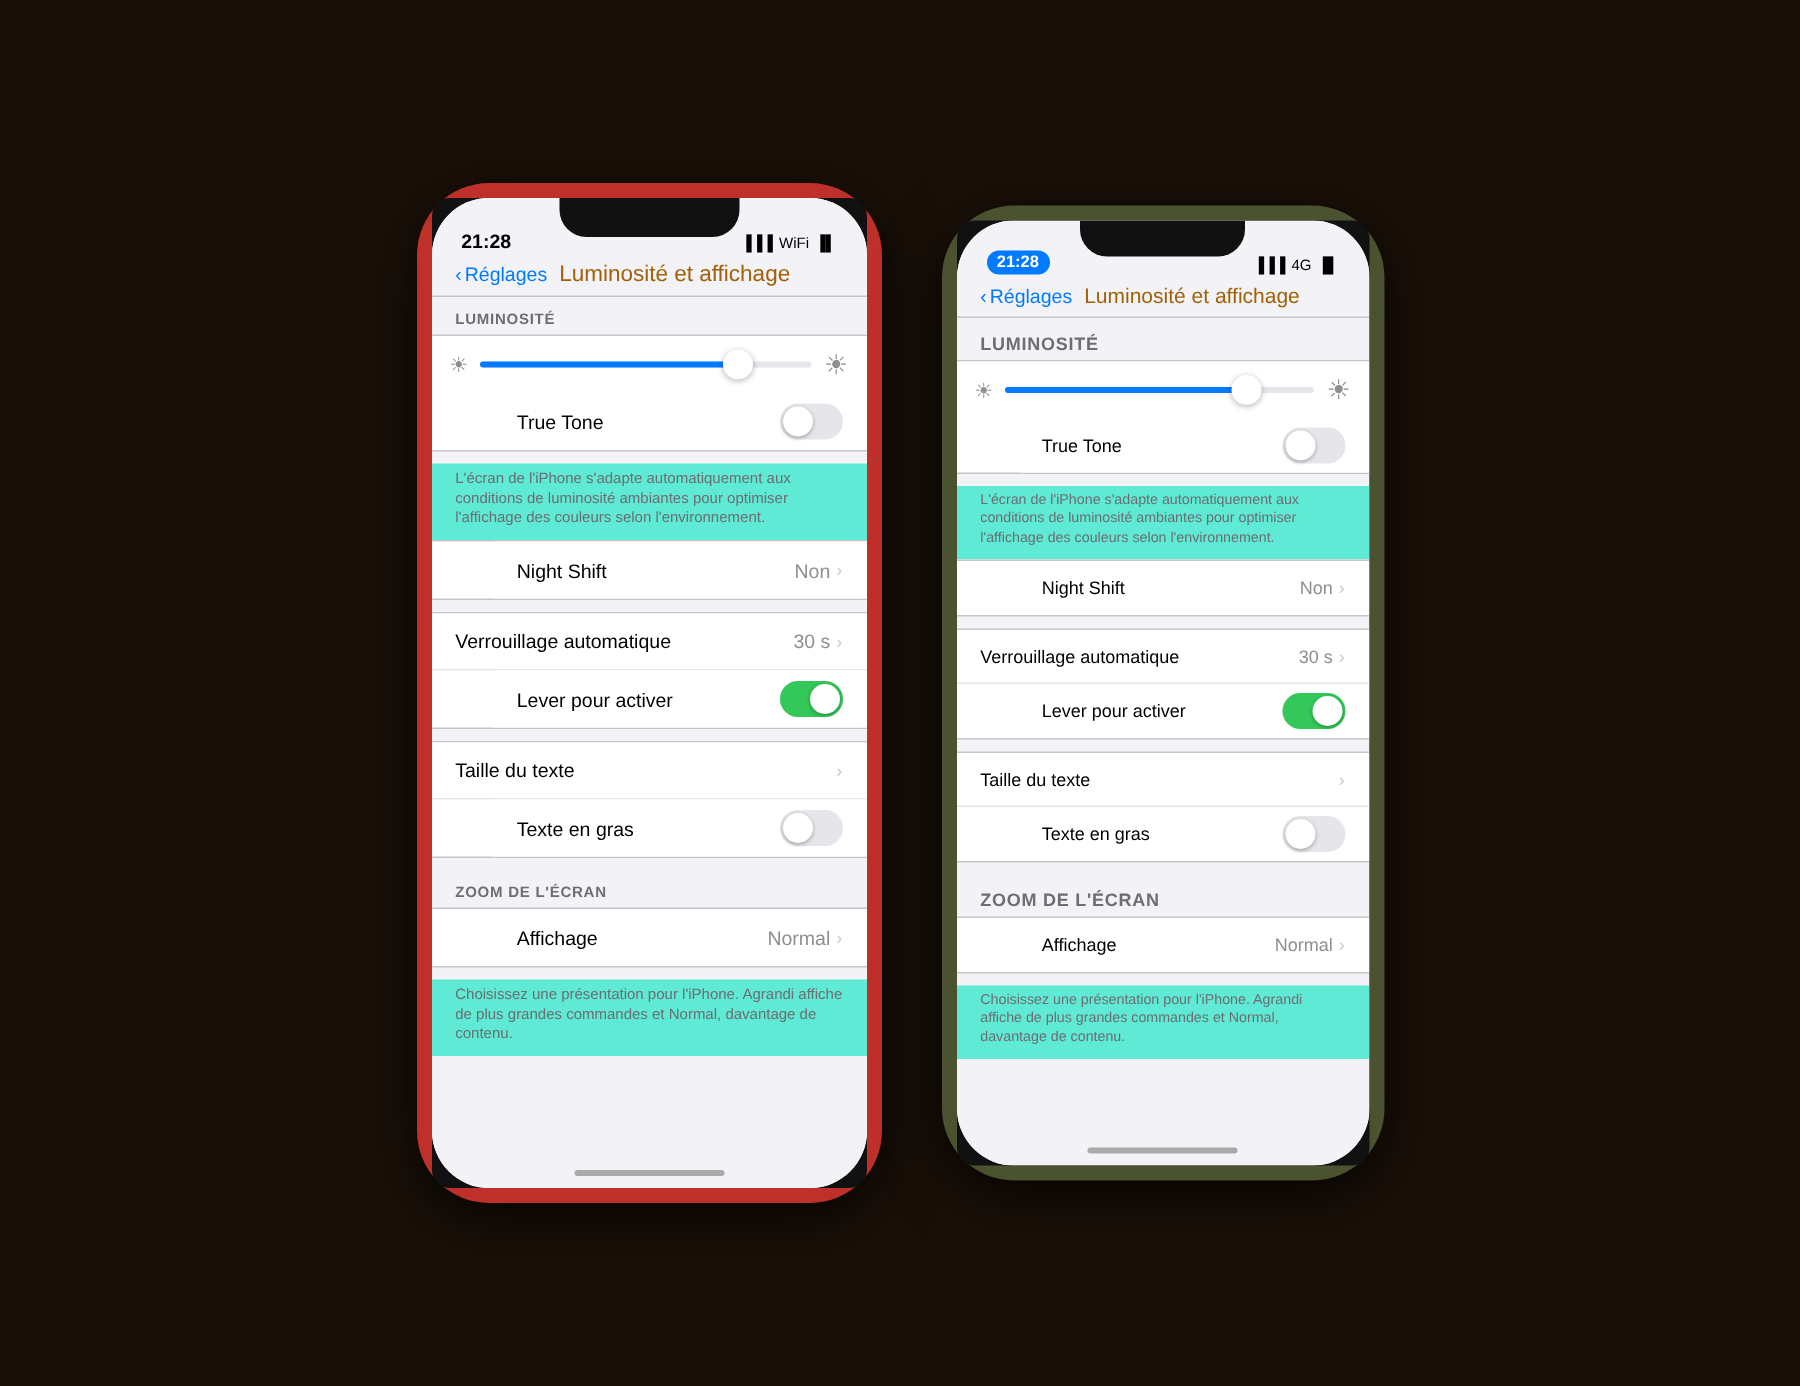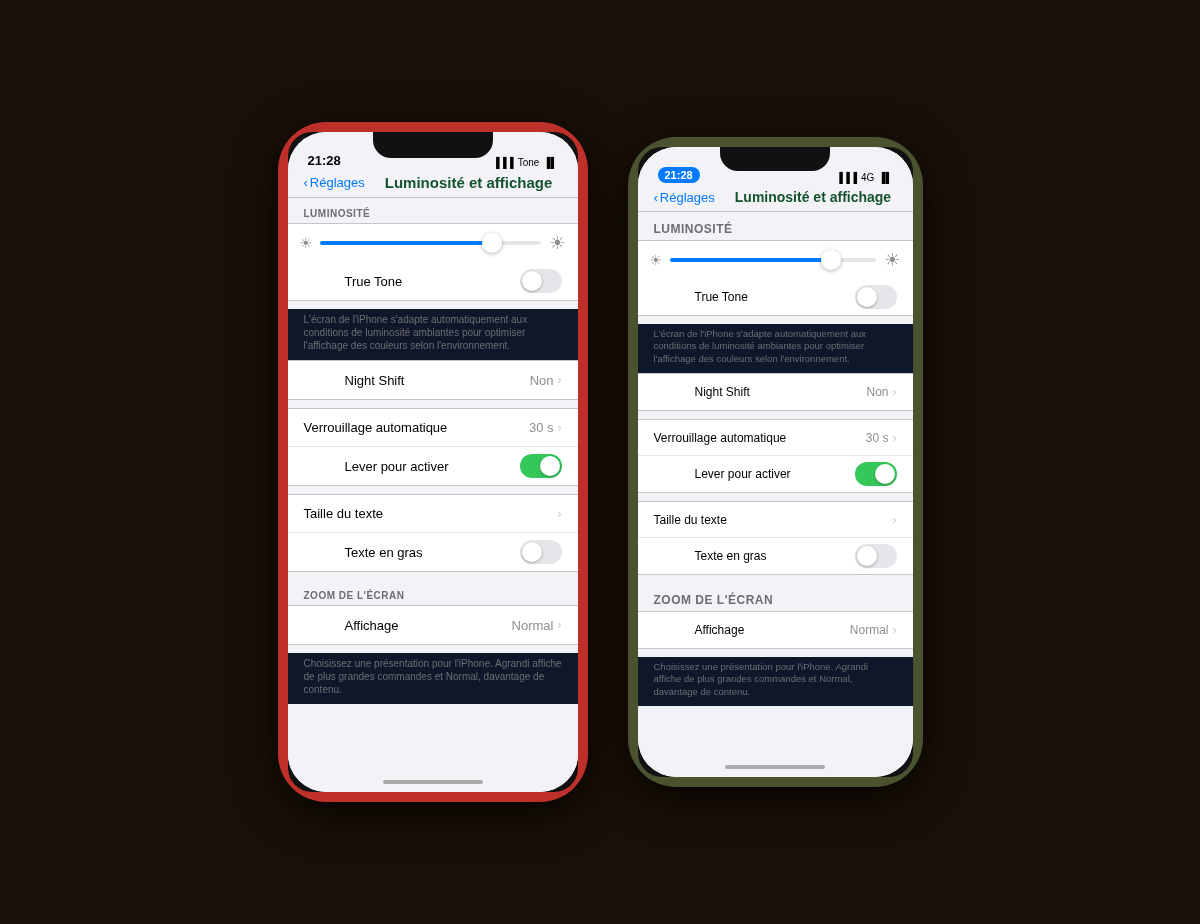--- a/index.html
+++ b/index.html
@@ -29,21 +29,21 @@
     }
     .phone-case.green {
       background: #4a5230;
       width: 295px;
       height: 650px;
     }
 
     
     .phone-bezel {
       background: #111;
-      border-radius: 24px;
+      border-radius: 12px;
       width: 100%;
       height: 100%;
       overflow: hidden;
       position: relative;
     }
 
     
     .phone-screen {
       background: #f2f2f7;
       position: absolute;
@@ -114,23 +114,23 @@
     }
     .nav-back {
       color: #007aff;
       font-size: 13px;
       display: flex;
       align-items: center;
       gap: 2px;
     }
     .nav-title {
       font-size: 15px;
-      font-weight: 700;
-      color: #14532d;
-      margin-left: 20px;
+      font-weight: 400;
+      color: #a16207;
+      margin-left: 8px;
     }
 
     
     .screen-content {
       flex: 1;
       overflow: hidden;
       background: #f2f2f7;
     }
 
     
@@ -244,21 +244,21 @@
     }
     .toggle.off .toggle-thumb { left: 2px; }
     .toggle.on .toggle-thumb { left: 20px; }
 
     
     .desc-text {
       font-size: 10px;
       color: #6d6d72;
       padding: 4px 16px 8px;
       line-height: 1.3;
-      background: #0f172a;
+      background: #5eead4;
     }
 
     
     .home-indicator {
       height: 20px;
       display: flex;
       align-items: center;
       justify-content: center;
       background: #f2f2f7;
       flex-shrink: 0;
@@ -291,21 +291,21 @@
 
 <div class="phone-case red">
   <div class="phone-bezel">
     <div class="phone-screen">
       <div class="notch"></div>
 
       <div class="status-bar">
         <span class="status-time">21:28</span>
         <div class="status-icons">
           <span>▐▐▐</span>
-          <span>Tone</span>
+          <span>WiFi</span>
           <span>▐▌</span>
         </div>
       </div>
 
       <div class="nav-bar">
         <div class="nav-back">
           <span>‹</span>
           <span>Réglages</span>
         </div>
         <span class="nav-title">Luminosité et affichage</span>

